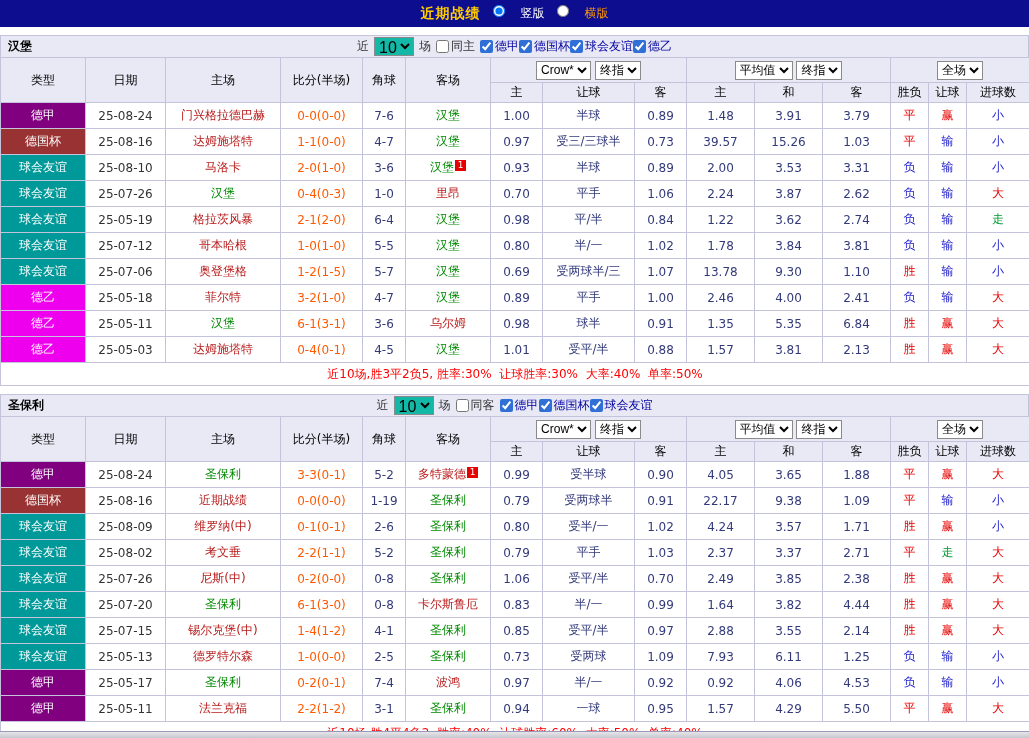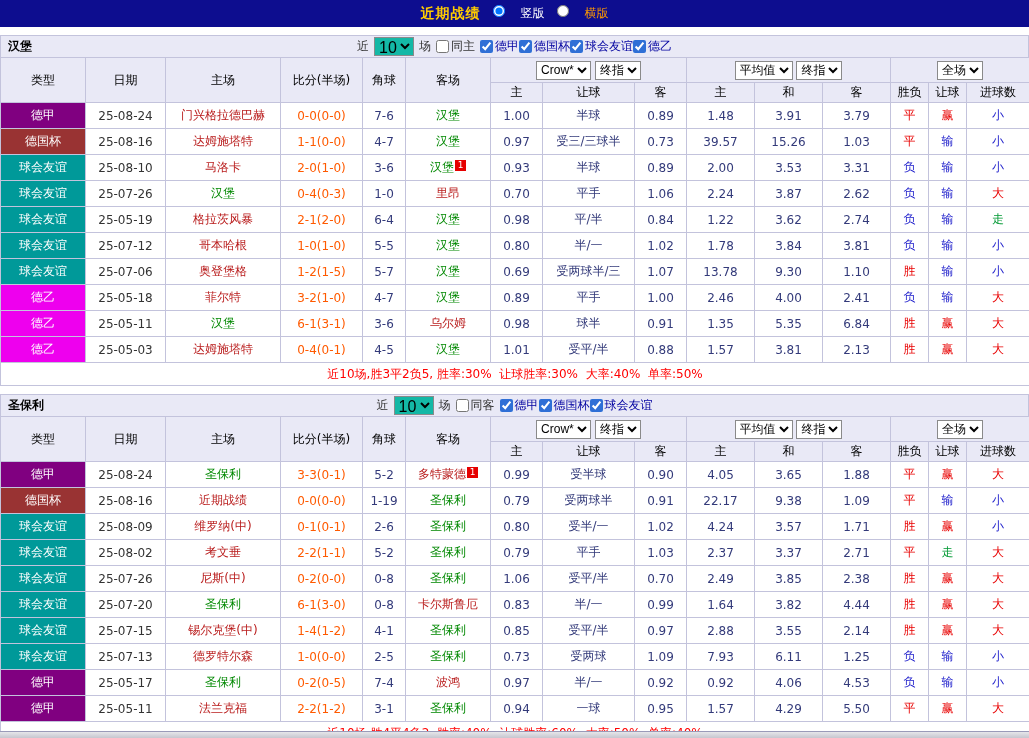--- a/index.html
+++ b/index.html
@@ -523,41 +523,41 @@
     <td class="odds">2.88</td>
     <td class="odds">3.55</td>
     <td class="odds">2.14</td>
     <td class="res" style="color: rgb(232, 0, 0);">胜</td>
     <td class="res" style="color: rgb(232, 0, 0);">赢</td>
     <td class="res" style="color: rgb(232, 0, 0);">大</td>
   </tr>
 
   <tr class="row">
     <td class="type" style="background: rgb(0, 153, 153);">球会友谊</td>
-    <td class="date">25-07-13</td>
+    <td class="date">25-05-13</td>
     <td class="team"><span class="tname">德罗特尔森</span></td>
     <td class="score">1-0(0-0)</td>
     <td class="corner">2-5</td>
     <td class="team"><span class="tname self">圣保利</span></td>
     <td class="odds cream">0.73</td>
     <td class="hcp cream">受两球</td>
     <td class="odds cream">1.09</td>
     <td class="odds">7.93</td>
     <td class="odds">6.11</td>
     <td class="odds">1.25</td>
     <td class="res" style="color: rgb(34, 34, 204);">负</td>
     <td class="res" style="color: rgb(34, 34, 204);">输</td>
     <td class="res" style="color: rgb(34, 34, 204);">小</td>
   </tr>
 
   <tr class="row">
     <td class="type" style="background: rgb(128, 0, 128);">德甲</td>
     <td class="date">25-05-17</td>
     <td class="team"><span class="tname self">圣保利</span></td>
-    <td class="score">0-2(0-5)</td>
+    <td class="score">0-2(0-1)</td>
     <td class="corner">7-4</td>
     <td class="team"><span class="tname">波鸿</span></td>
     <td class="odds cream">0.97</td>
     <td class="hcp cream">半/一</td>
     <td class="odds cream">0.92</td>
     <td class="odds">0.92</td>
     <td class="odds">4.06</td>
     <td class="odds">4.53</td>
     <td class="res" style="color: rgb(34, 34, 204);">负</td>
     <td class="res" style="color: rgb(34, 34, 204);">输</td>

